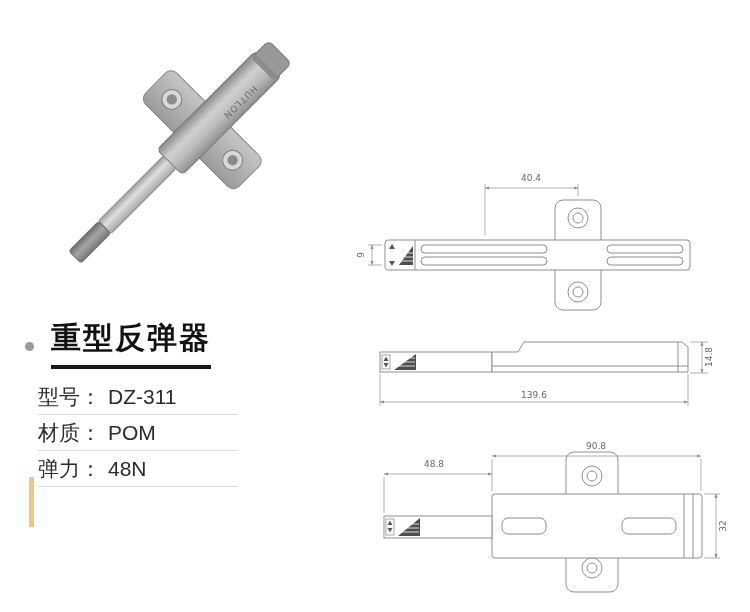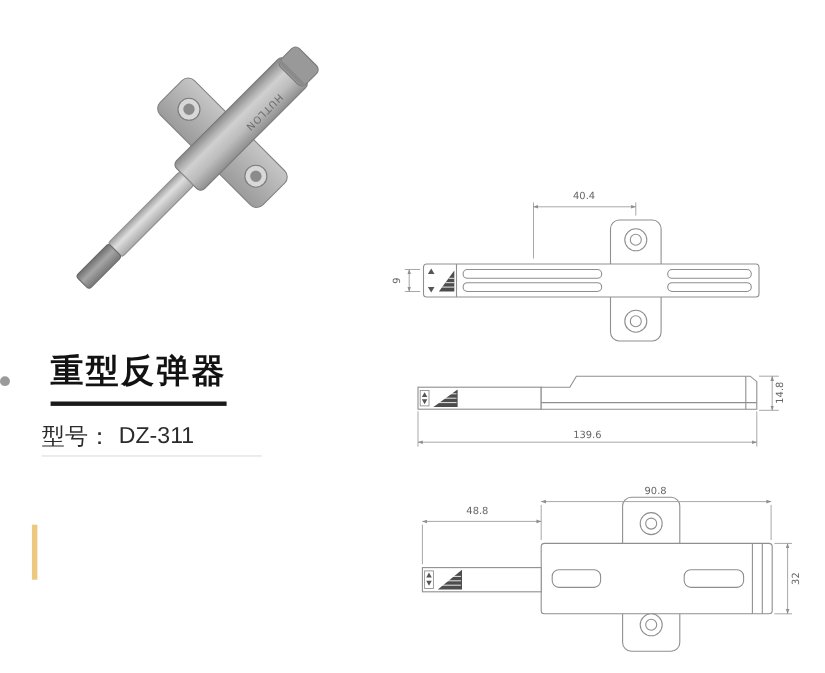--- a/index.html
+++ b/index.html
@@ -1,19 +1,19 @@
 <!DOCTYPE html>
 <html><head>
 <meta charset="utf-8">
 <style>
   html,body{margin:0;padding:0;background:#fff;}
   #stage{position:relative;width:750px;height:612px;background:#fff;overflow:hidden;
          font-family:"Liberation Sans","DejaVu Sans",sans-serif;}
   .abs{position:absolute;}
-  .title-row{position:absolute;left:0;top:320px;display:flex;align-items:flex-start;gap:20px;}
+  .title-row{position:absolute;left:25px;top:320px;display:flex;align-items:flex-start;}
   .bullet{width:9px;height:9px;border-radius:50%;background:#9a9a9a;margin-top:22px;margin-right:17px;}
   .page-title{font-size:30px;font-weight:bold;color:#121212;letter-spacing:2px;
               border-bottom:4px solid #1a1a1a;padding-bottom:9px;line-height:1.2;}
   .specs{position:absolute;left:38px;top:379px;width:200px;}
   .spec-row{display:flex;align-items:center;gap:7px;height:35px;border-bottom:1px solid #dcdcdc;
             font-size:21px;color:#2b2b2b;}
   .spec-label{white-space:nowrap;}
   .spec-value{white-space:nowrap;}
   .accent-bar{position:absolute;left:29px;top:477px;width:5px;height:50px;background:#ecc97f;}
   .dim{font-family:"DejaVu Sans",sans-serif;font-size:9px;fill:#666;}
@@ -64,20 +64,28 @@
   <div class="title-row">
     <div class="bullet"></div>
     <div class="page-title">重型反弹器</div>
   </div>
 
   <div class="specs">
     <div class="spec-row">
       <span class="spec-label">型号：</span>
       <span class="spec-value">DZ-311</span>
     </div>
+    <div class="spec-row">
+      <span class="spec-label">材质：</span>
+      <span class="spec-value">POM</span>
+    </div>
+    <div class="spec-row">
+      <span class="spec-label">弹力：</span>
+      <span class="spec-value">48N</span>
+    </div>
   </div>
   <div class="accent-bar"></div>
 
   <svg class="abs" style="left:355px;top:165px" width="350" height="158" viewBox="0 0 350 158">
     <defs>
       <marker id="ar1" viewBox="0 0 10 10" refX="9" refY="5" markerWidth="6" markerHeight="6" orient="auto-start-reverse">
         <path d="M0,1.6 L9.5,5 L0,8.4 z" fill="#8f8f8f"></path>
       </marker>
     </defs>
     <g stroke="#8f8f8f" fill="#ffffff" stroke-width="1">

